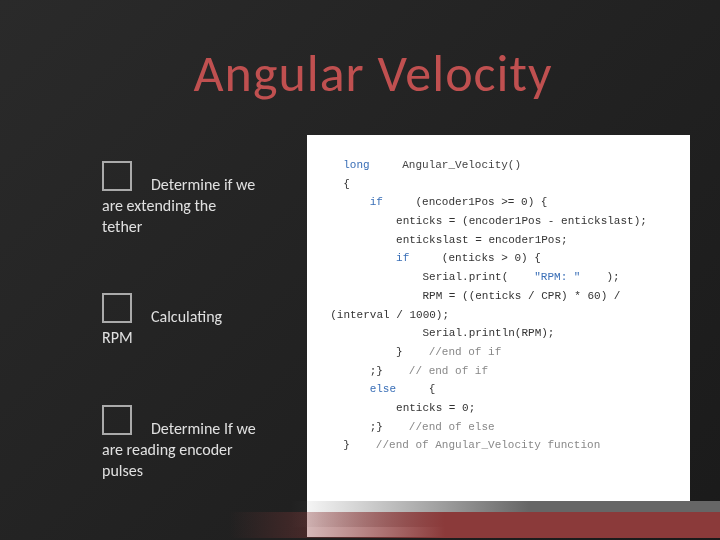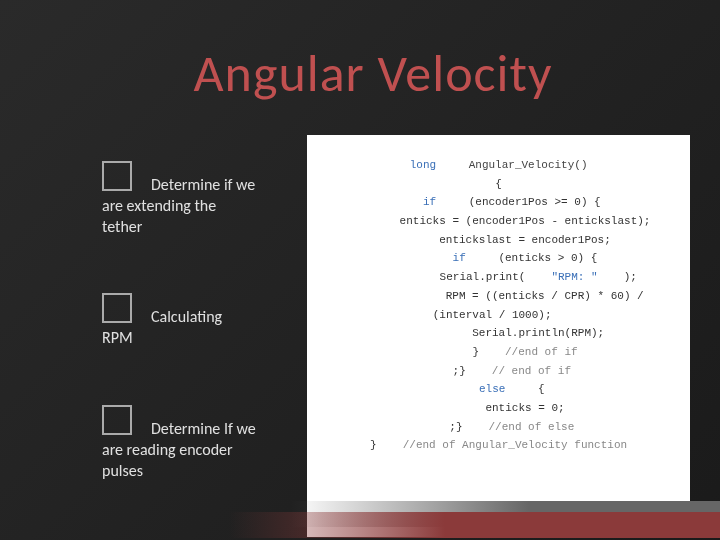--- a/index.html
+++ b/index.html
@@ -43,21 +43,20 @@
     vertical-align: -1px;
   }
   .right-col {
     background: #ffffff;
     width: 400px;
     padding: 8px 10px;
     font-family: 'Courier New', monospace;
     font-size: 11px;
     line-height: 1.7;
     color: #333;
-    text-align: center;
   }
   .kw { color: #3a6fb7; }
   .fn { color: #444; }
   .str { color: #3a6fb7; }
   .cm { color: #888; }
   pre { white-space: pre-wrap; font-family: inherit; }
   .line-accent {
     position: absolute;
     bottom: 15px;
     right: 0;

